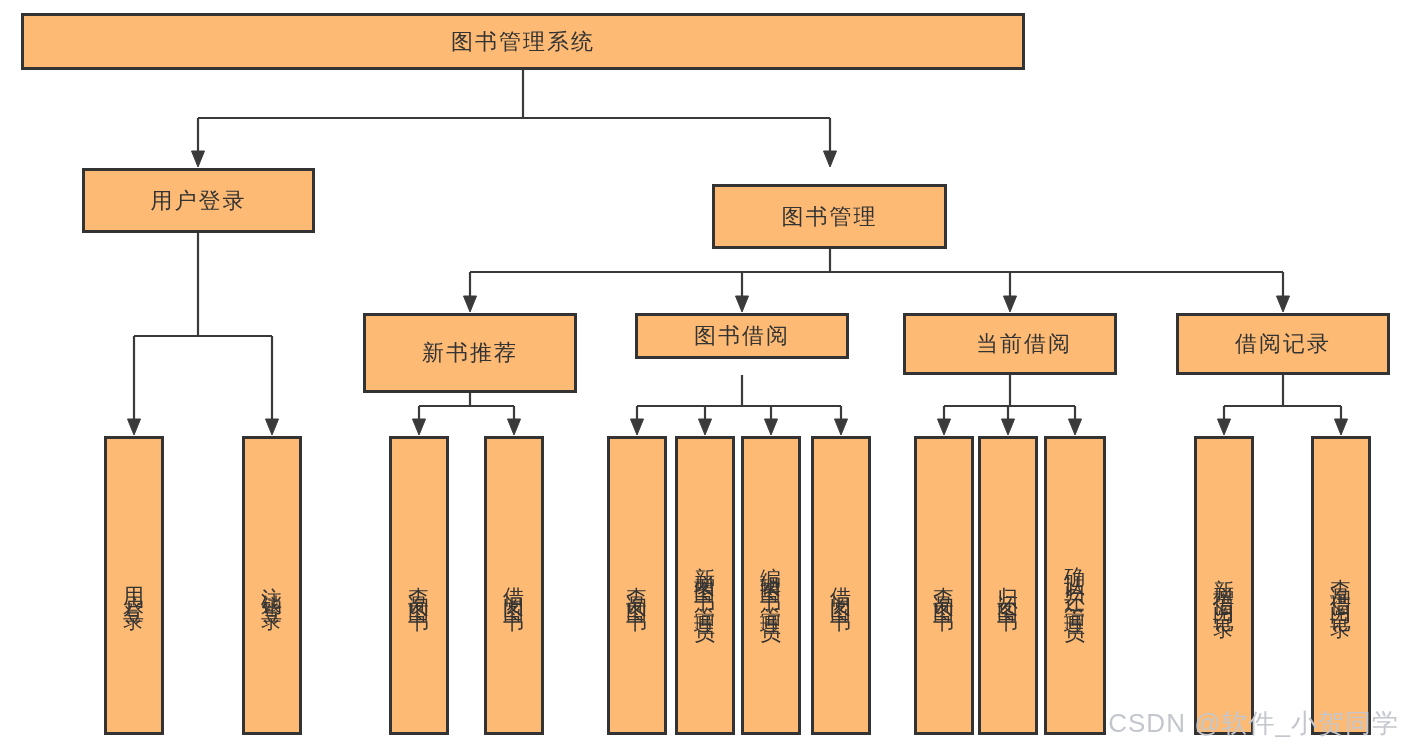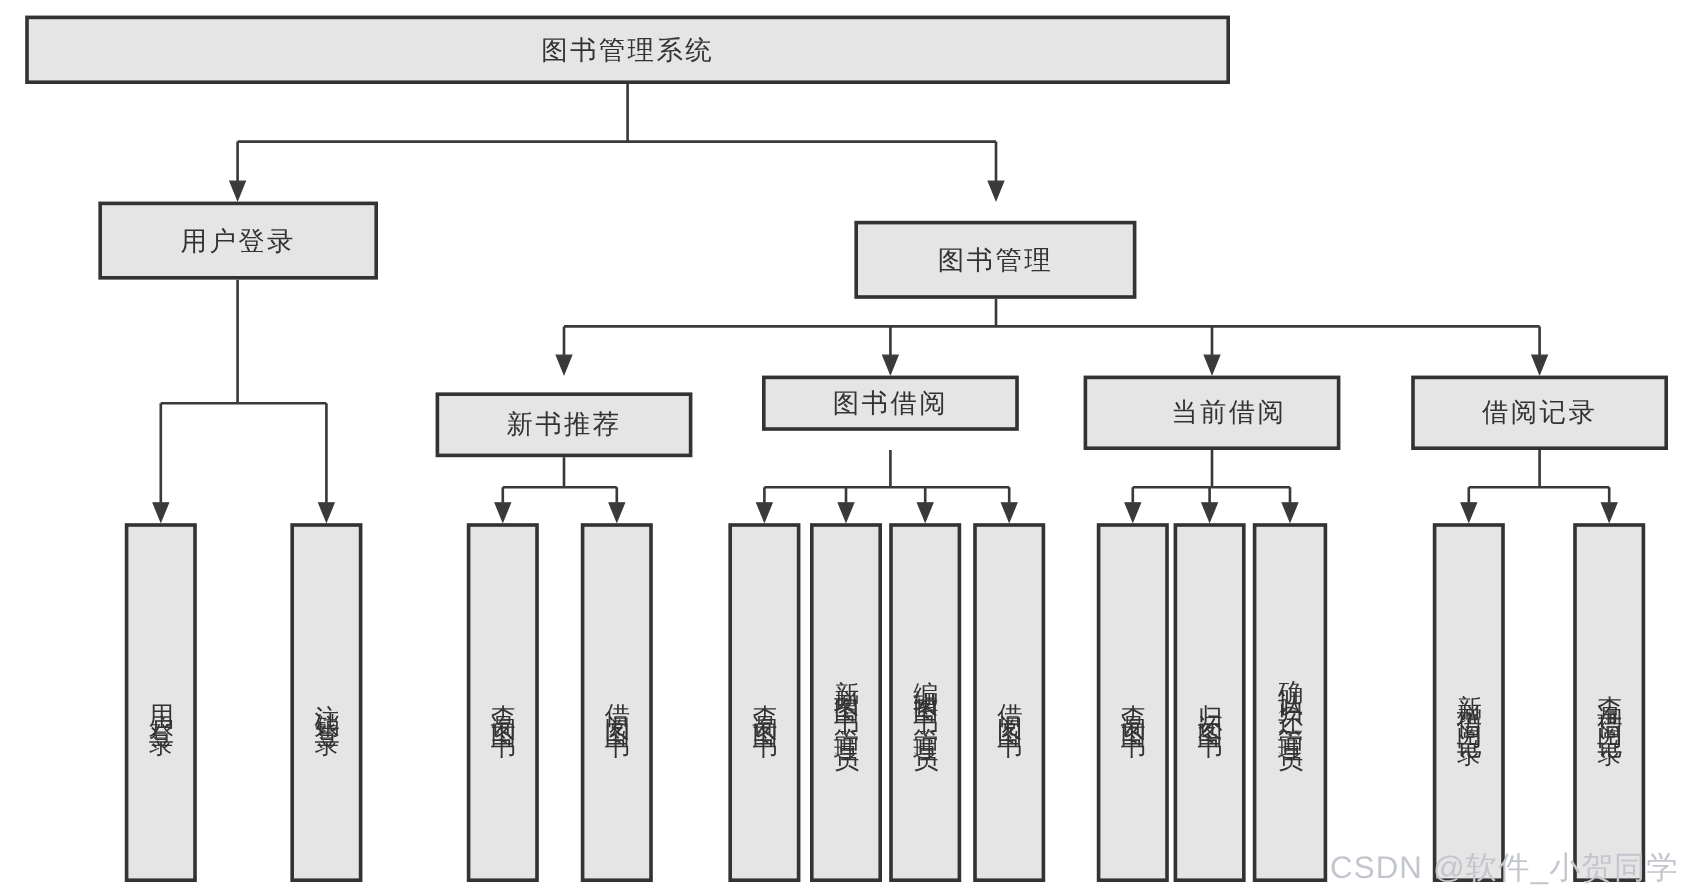--- a/index.html
+++ b/index.html
@@ -8,21 +8,21 @@
   }
   html,body{margin:0;padding:0;background:#fff;}
   .stage{
     position:relative;width:1405px;height:747px;background:var(--bg);
     font-family:"Liberation Sans", sans-serif;overflow:hidden;
   }
   .wires{position:absolute;left:0;top:0;width:1405px;height:747px;}
   .wires path{stroke:var(--line);stroke-width:2.2;fill:none;}
   .wires polygon{fill:var(--line);stroke:var(--line);stroke-width:1;}
   .hbox,.vbox{
-    position:absolute;background:#e5e5e5;border:3px solid var(--border);
+    position:absolute;background:#fdba74;border:3px solid var(--border);
     box-sizing:border-box;display:flex;align-items:center;justify-content:center;
     color:var(--text);
   }
   .hbox span{font-size:22px;letter-spacing:2px;white-space:nowrap;}
   .root .rootlabel{font-size:22px;letter-spacing:2px;}
   .vbox span{
     writing-mode:vertical-rl;text-orientation:mixed;
     font-size:21px;letter-spacing:8px;line-height:1;
   }
   .watermark{
@@ -69,21 +69,21 @@
     <span class="rootlabel">图书管理系统</span>
   </div>
 
   <div class="hbox" style="left:82px;top:168px;width:233px;height:65px;">
     <span>用户登录</span>
   </div>
   <div class="hbox" style="left:712px;top:168px;width:235px;height:65px;margin-top:16px;">
     <span>图书管理</span>
   </div>
 
-  <div class="hbox" style="left:363px;top:313px;width:214px;height:54px;margin-top:14px;">
+  <div class="hbox" style="left:363px;top:313px;width:214px;height:80px;">
     <span>新书推荐</span>
   </div>
   <div class="hbox" style="left:635px;top:313px;width:214px;height:46px;">
     <span>图书借阅</span>
   </div>
   <div class="hbox" style="left:903px;top:313px;width:214px;height:62px;padding-left:28px;">
     <span>当前借阅</span>
   </div>
   <div class="hbox" style="left:1176px;top:313px;width:214px;height:62px;">
     <span>借阅记录</span>

